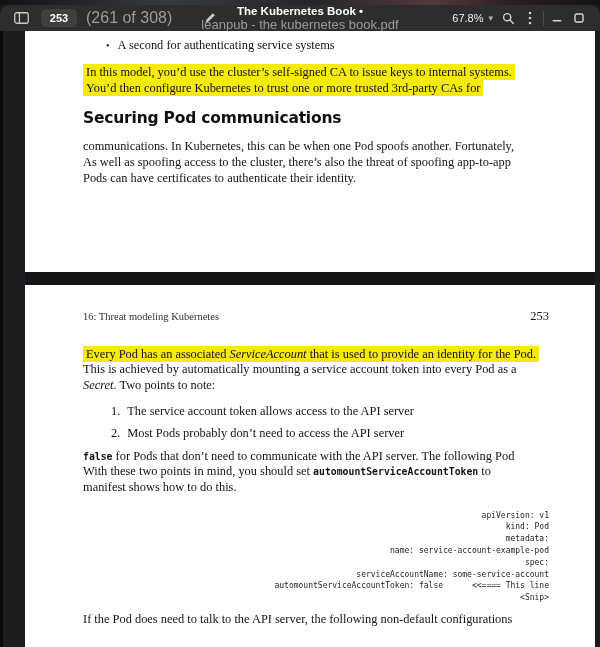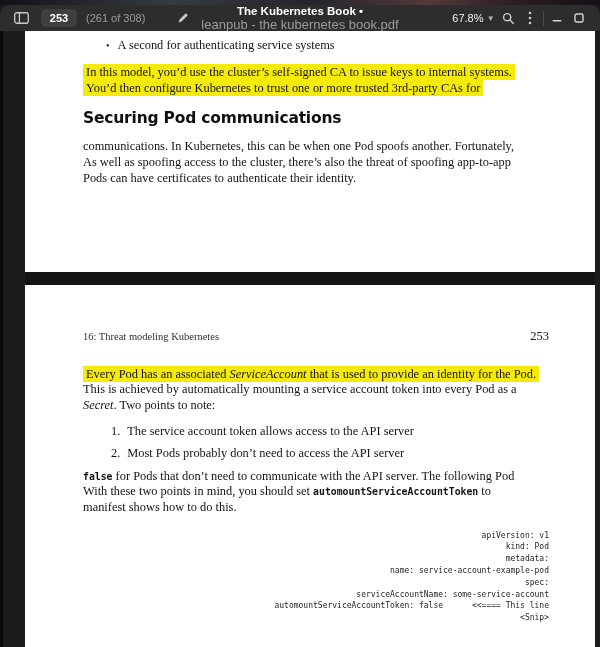--- a/index.html
+++ b/index.html
@@ -29,21 +29,21 @@
     display: flex; align-items: center; justify-content: center;
     width: 22px; height: 20px; border-radius: 4px; cursor: pointer;
   }
   .page-pill {
     width: 36px; height: 18px;
     background: #3f3f3f; border: none; border-radius: 5px;
     color: #ffffff; font-family: "Liberation Sans", sans-serif;
     font-size: 11px; font-weight: bold; text-align: center;
     padding: 0;
   }
-  .page-count { font-size: 11px; color: #9b9b9b; }
+  .page-count { font-size: 16px; color: #9b9b9b; }
   .annotate-btn { margin-left: 18px; }
   .hdr-center {
     position: absolute; left: 50%; top: 50%;
     transform: translate(-50%, -50%);
     text-align: center; line-height: 1.1; white-space: nowrap;
   }
   .win-title { font-size: 11.5px; font-weight: bold; color: #ffffff; }
   .win-subtitle { font-size: 13px; color: #9b9b9b; }
   .hdr-right { margin-left: auto; display: flex; align-items: center; }
   .zoom-ctl { display: flex; align-items: center; gap: 5px; cursor: pointer; padding: 2px 4px; }
@@ -61,21 +61,21 @@
   .left-edge {
     position: absolute; left: 0; top: 0; width: 3px; height: 100%;
     background: #0a0a0a;
   }
   .pdf-page {
     width: 570px; background: #ffffff; overflow: hidden;
     color: #141414;
   }
   .page-one { height: 241px; padding: 7px 46px 0 58px; }
   .page-gap { height: 13px; width: 570px; background: #151517; }
-  .page-two { flex: 1; padding: 44px 46px 0 58px; }
+  .page-two { flex: 1; padding: 24px 46px 0 58px; }
   .body-line { font-size: 12.4px; line-height: 15.6px; white-space: nowrap; }
   .bullet-row { display: flex; gap: 8px; margin-left: 23px; }
   .bullet-glyph { font-size: 10px; line-height: 15.6px; }
   .hl-block { margin-top: 10px; }
   .hl-line { font-size: 12.4px; line-height: 16.4px; white-space: nowrap; }
   .hl { background: #f6ea0a; padding: 1px 3px; }
   .section-heading {
     font-family: "DejaVu Sans", sans-serif;
     font-size: 15.5px; font-weight: bold; color: #101010;
     margin: 13px 0 0 0; letter-spacing: -0.2px;
@@ -228,14 +228,15 @@
 
     <pre class="code-block">apiVersion: v1
 kind: Pod
 metadata:
   name: service-account-example-pod
 spec:
   serviceAccountName: some-service-account
   automountServiceAccountToken: false      &lt;&lt;==== This line
   &lt;Snip&gt;</pre>
 
+    <div class="body-line closing">If the Pod does need to talk to the API server, the following non-default configurations</div>
   </div>
 </div>
 
 </body></html>

